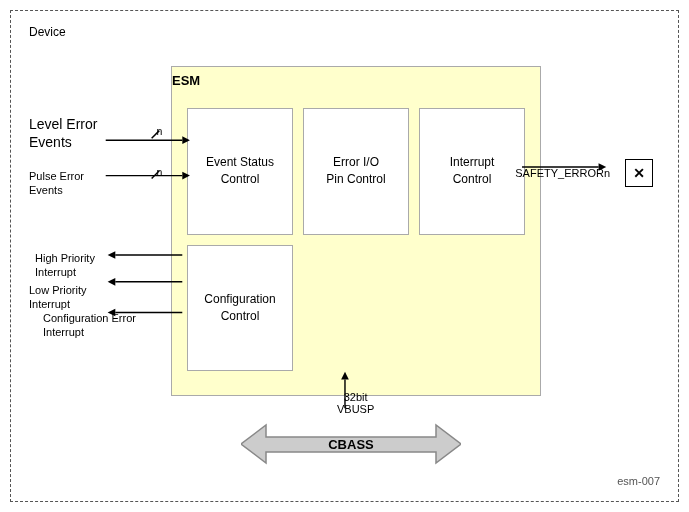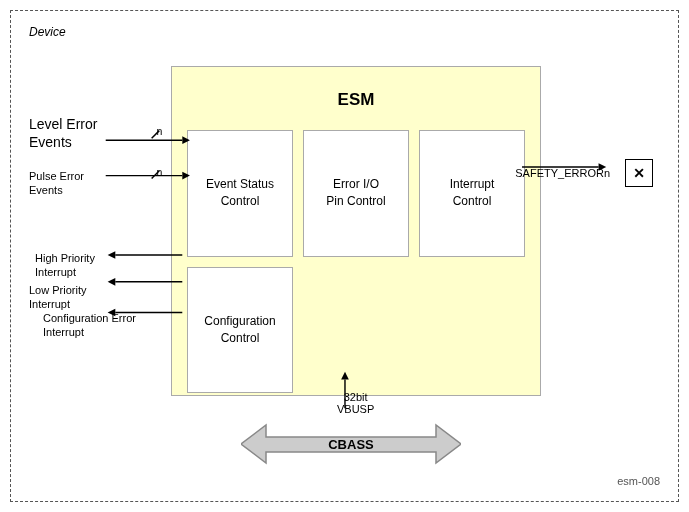--- a/index.html
+++ b/index.html
@@ -22,39 +22,37 @@
       border: 1.5px dashed #555;
       background: #fff;
     }
 
     .device-label {
       position: absolute;
       top: 14px;
       left: 18px;
       font-size: 12px;
       color: #000;
-      font-style: italic;
     }
 
     
     .esm-box {
       position: absolute;
       top: 55px;
       left: 160px;
       width: 370px;
       height: 330px;
       background: #ffffcc;
       border: 1.5px solid #aaa;
     }
 
     .esm-title {
-      text-align: center;
       font-weight: bold;
-      font-size: 17px;
-      padding-top: 23px;
+      font-size: 13px;
+      padding-top: 6px;
       color: #000;
     }
 
     
     .inner-blocks {
       display: grid;
       grid-template-columns: 1fr 1fr 1fr;
       grid-template-rows: 1fr 1fr;
       gap: 10px;
       padding: 20px 15px 15px 15px;
@@ -216,21 +214,21 @@
   </div>
 
   <div class="cbass-area">
     <svg width="220" height="55" viewBox="0 0 220 55">
 
       <polygon points="0,27 25,8 25,20 195,20 195,8 220,27 195,46 195,35 25,35 25,46" fill="#ccc" stroke="#888" stroke-width="1.5"></polygon>
       <text x="110" y="32" text-anchor="middle" font-weight="bold" font-size="13" font-family="Arial" fill="#000">CBASS</text>
     </svg>
   </div>
 
-  <span class="esm-id">esm-008</span>
+  <span class="esm-id">esm-007</span>
 
   <svg class="arrows-svg" viewBox="0 0 689 512">
 
     <text x="148" y="130" font-size="11" font-family="Arial" fill="#000">n</text>
 
     <line x1="143" y1="133" x2="151" y2="125" stroke="#000" stroke-width="1.5"></line>
 
     <line x1="95" y1="135" x2="175" y2="135" stroke="#000" stroke-width="1.5"></line>
     <polygon points="175,131 183,135 175,139" fill="#000"></polygon>
 

